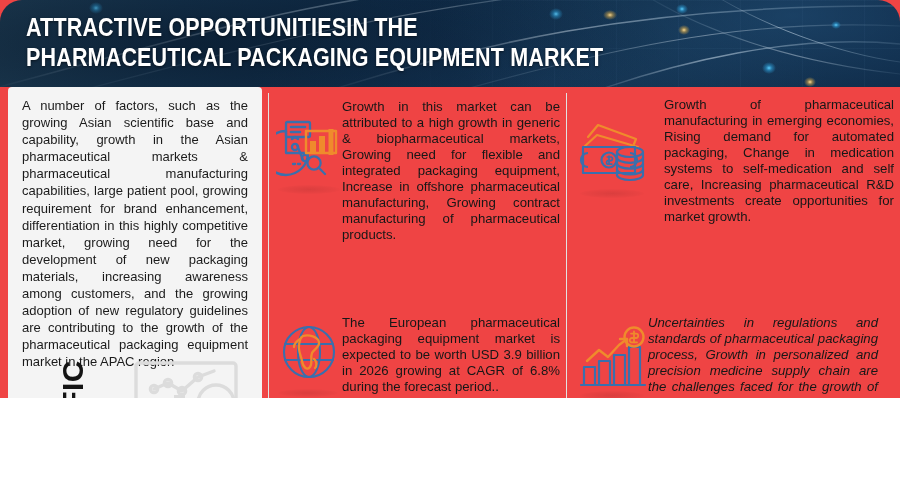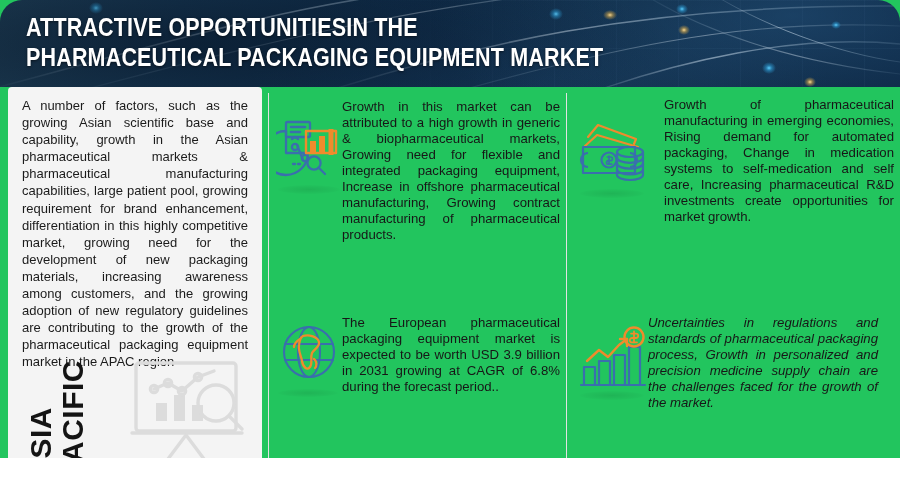--- a/index.html
+++ b/index.html
@@ -3,21 +3,21 @@
 <meta charset="utf-8">
 <style>
   html,body{margin:0;padding:0;}
   body{
     width:900px;height:486px;
     background:#ffffff;
     font-family:"Liberation Sans", sans-serif;
     overflow:hidden;
     position:relative;
   }
-  .page{position:relative;width:900px;height:458px;overflow:hidden;background:#22c55e;}
+  .page{position:relative;width:900px;height:398px;overflow:hidden;background:#ef4444;}
 
   
   .banner{
     position:absolute;left:0;top:0;width:900px;height:87px;
     border-radius:22px 22px 0 0;
     overflow:hidden;
     background:
       radial-gradient(ellipse 520px 200px at 88% 18%, rgba(40,90,135,0.55) 0%, rgba(14,40,70,0) 70%),
       radial-gradient(ellipse 400px 160px at 60% 95%, rgba(30,70,110,0.45) 0%, rgba(10,30,55,0) 72%),
       linear-gradient(103deg,#1d3b52 0%, #15344f 20%, #0e2a46 45%, #0b2339 70%, #09203a 100%);
@@ -255,21 +255,21 @@
           <ellipse cx="31" cy="29" rx="11" ry="25"></ellipse>
           <path d="M7,21 h48 M7,37 h48"></path>
         </g>
         <g fill="none" stroke="#ef8b2c" stroke-width="2.3" stroke-linecap="round" stroke-linejoin="round">
           <path d="M25,13 C31,11 40,14 41,19 C42,24 36,26 34,30 C32,35 35,40 32,44 C29,48 25,44 24,38 C23,32 20,28 21,22 C21.6,17.6 22,14.5 25,13 Z"></path>
           <path d="M36,36 C39,38 39,43 37,45"></path>
           <path d="M22,16 C19,18 16,20 16,24"></path>
         </g>
       </svg>
       <div class="shadow-ell" style="left:2px;top:74px;width:60px;height:8px;"></div>
-      <div class="txt">The European pharmaceutical packaging equipment  market is expected to be worth USD 3.9 billion in 2031 growing at CAGR of 6.8% during the forecast period..</div>
+      <div class="txt">The European pharmaceutical packaging equipment  market is expected to be worth USD 3.9 billion in 2026 growing at CAGR of 6.8% during the forecast period..</div>
     </div>
 
     <div class="card card-r1">
       <svg class="icon" viewBox="0 0 72 72">
         <g fill="none" stroke="#ef8b2c" stroke-width="2.2" stroke-linejoin="round" stroke-linecap="round">
           <path d="M10,22 L20,10 L58,24 L56,29"></path>
           <path d="M7,31 L19,20 L60,32"></path>
         </g>
         <g fill="none" stroke="#3a6fad" stroke-width="2.2" stroke-linejoin="round">
           <rect x="5" y="32" width="52" height="26"></rect>

